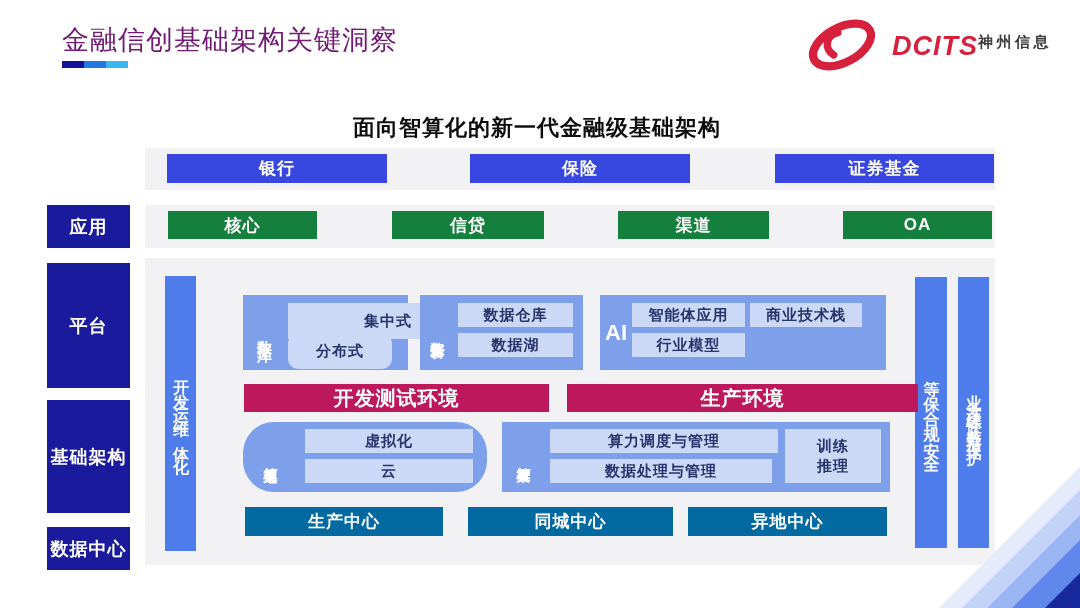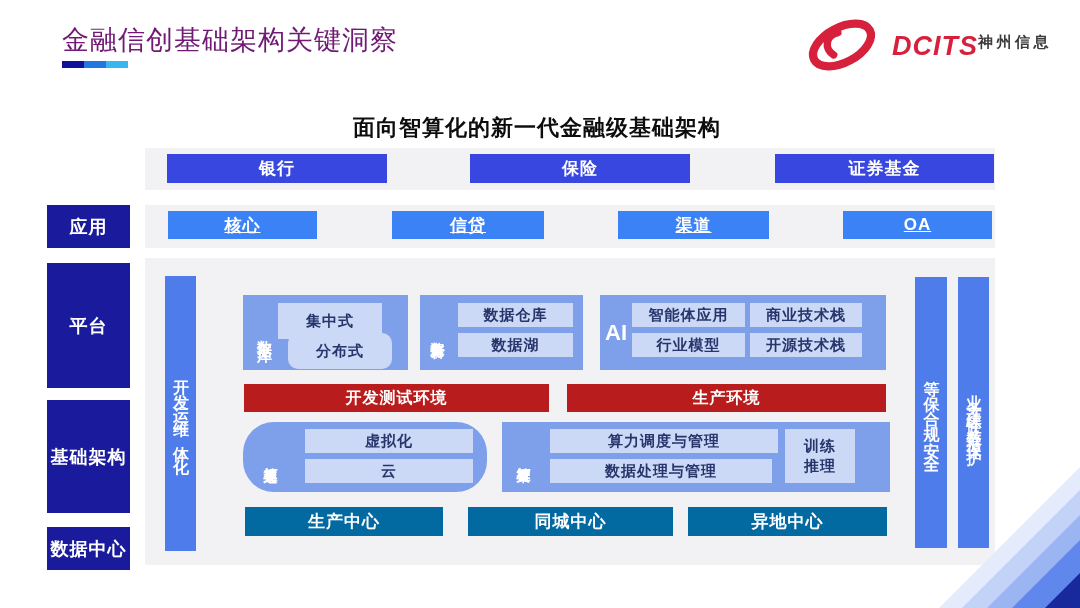--- a/index.html
+++ b/index.html
@@ -22,39 +22,39 @@
   .panel{background:#f2f2f4;}
   .side-label{
     background:#1a1a9c;color:#ffffff;font-weight:bold;font-size:18px;
     display:flex;align-items:center;justify-content:center;letter-spacing:1px;
   }
   .btn{
     color:#ffffff;font-weight:bold;font-size:17px;
     display:flex;align-items:center;justify-content:center;letter-spacing:1px;
   }
   .btn-industry{background:#3847e0;}
-  .btn-app{background:#3b82f6;text-decoration:underline;}
+  .btn-app{background:#15803d;}
   .btn-center{background:#0369a1;}
   .vbar{
     background:#4e7cea;color:#ffffff;font-weight:bold;
     display:flex;align-items:center;justify-content:center;
   }
   .vtext{writing-mode:vertical-rl;text-orientation:upright;}
   .group{background:#7e9fea;}
   .group-label{
     position:absolute;color:#ffffff;font-weight:bold;
     writing-mode:vertical-rl;text-orientation:upright;
     left:0;top:0;bottom:0;display:flex;align-items:center;justify-content:center;
   }
   .chip{
     position:absolute;background:#cbd9f7;color:#27356b;font-weight:600;font-size:15px;
     display:flex;align-items:center;justify-content:center;letter-spacing:1px;
   }
   .envbar{
-    background:#b91c1c;color:#ffffff;font-weight:bold;font-size:16px;
+    background:#be185d;color:#ffffff;font-weight:bold;font-size:20px;
     display:flex;align-items:center;justify-content:center;letter-spacing:1px;
   }
   .tri{position:absolute;right:0;bottom:0;clip-path:polygon(100% 0,100% 100%,0 100%);}
 </style>
 </head>
 <body>
 
 <div class="slide">
 
   <div class="abs slide-title">金融信创基础架构关键洞察</div>
@@ -102,52 +102,51 @@
   </div>
   <div class="abs vbar" style="left:915px;top:277px;width:32px;height:271px;">
     <span class="vtext" style="font-size:16px;letter-spacing:15px;">等保合规安全</span>
   </div>
   <div class="abs vbar" style="left:958px;top:277px;width:31px;height:271px;">
     <span class="vtext" style="font-size:15px;letter-spacing:6px;">业务连续性及数据保护</span>
   </div>
 
   <div class="abs group" style="left:243px;top:295px;width:165px;height:75px;">
     <span class="group-label" style="width:42px;font-size:15px;letter-spacing:3px;">数据库</span>
-    <span class="chip" style="left:35px;top:8px;width:104px;height:36px;">集中式</span>
+    <span class="chip" style="left:45px;top:8px;width:104px;height:36px;padding-left:48px;">集中式</span>
     <span class="chip" style="left:45px;top:38px;width:104px;height:36px;border-radius:10px;">分布式</span>
   </div>
 
   <div class="abs group" style="left:420px;top:295px;width:163px;height:75px;">
     <span class="group-label" style="width:36px;font-size:14px;letter-spacing:1px;">数据分析</span>
     <span class="chip" style="left:38px;top:8px;width:115px;height:24px;">数据仓库</span>
     <span class="chip" style="left:38px;top:38px;width:115px;height:24px;">数据湖</span>
   </div>
 
   <div class="abs group" style="left:600px;top:295px;width:286px;height:75px;">
     <span class="group-label" style="width:32px;font-size:22px;writing-mode:horizontal-tb;">AI</span>
     <span class="chip" style="left:32px;top:8px;width:113px;height:24px;">智能体应用</span>
     <span class="chip" style="left:150px;top:8px;width:112px;height:24px;">商业技术栈</span>
     <span class="chip" style="left:32px;top:38px;width:113px;height:24px;">行业模型</span>
-    <span class="chip" style="left:150px;top:38px;width:112px;height:24px;">开源技术栈</span>
   </div>
 
   <div class="abs envbar" style="left:244px;top:384px;width:305px;height:28px;">开发测试环境</div>
-  <div class="abs envbar" style="left:567px;top:384px;width:319px;height:28px;text-align:right;">生产环境</div>
+  <div class="abs envbar" style="left:567px;top:384px;width:351px;height:28px;text-align:right;">生产环境</div>
 
   <div class="abs group" style="left:243px;top:422px;width:244px;height:70px;border-radius:31px;">
     <span class="group-label" style="width:56px;font-size:14px;">通算框架</span>
     <span class="chip" style="left:62px;top:7px;width:168px;height:24px;">虚拟化</span>
     <span class="chip" style="left:62px;top:37px;width:168px;height:24px;">云</span>
   </div>
 
   <div class="abs group" style="left:502px;top:422px;width:388px;height:70px;">
     <span class="group-label" style="width:44px;font-size:14px;">智算框架</span>
     <span class="chip" style="left:48px;top:7px;width:228px;height:24px;">算力调度与管理</span>
     <span class="chip" style="left:48px;top:37px;width:222px;height:24px;">数据处理与管理</span>
-    <span class="chip" style="left:283px;top:7px;width:70px;height:54px;flex-direction:column;line-height:1.35;">
+    <span class="chip" style="left:283px;top:7px;width:96px;height:54px;flex-direction:column;line-height:1.35;">
       <span>训练</span>
       <span>推理</span>
     </span>
   </div>
 
   <div class="abs btn btn-center" style="left:245px;top:507px;width:198px;height:29px;">生产中心</div>
   <div class="abs btn btn-center" style="left:468px;top:507px;width:205px;height:29px;">同城中心</div>
   <div class="abs btn btn-center" style="left:688px;top:507px;width:199px;height:29px;">异地中心</div>
 
   <div class="tri" style="width:141px;height:141px;background:#e3ebfc;"></div>

